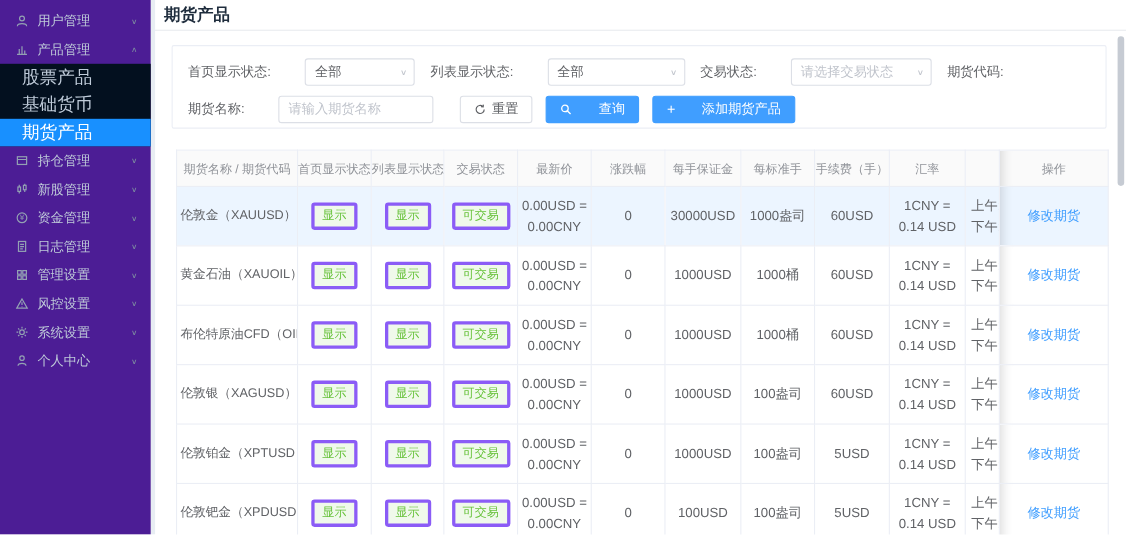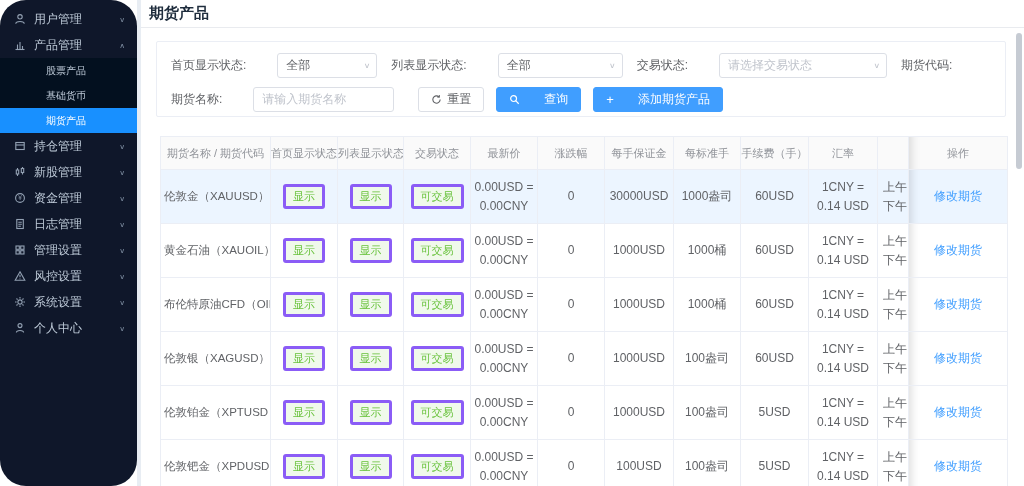--- a/index.html
+++ b/index.html
@@ -1,27 +1,27 @@
 <!DOCTYPE html>
 <html><head>
 <meta charset="utf-8">
 <style>
   * { box-sizing: border-box; margin: 0; padding: 0; }
   html,body { width:1024px; height:486px; overflow:hidden; }
   body { font-family:"Liberation Sans","DejaVu Sans",sans-serif; font-size:12px; background:#fff; position:relative; }
 
   
-  .sidebar { position:absolute; left:0; top:0; width:137px; height:486px; background:#0f172a; z-index:10; padding-top:6px;border-radius:26px; }
+  .sidebar { position:absolute; left:0; top:0; width:137px; height:486px; background:#4c1d95; z-index:10; padding-top:6px; }
   .nav-item { height:26px; display:flex; align-items:center; padding:0 12px 0 14px; color:#bfcbd9; cursor:pointer; }
   .nav-item .nicon { width:12px; height:12px; margin-right:8px; flex:none; }
   .nav-item .nicon svg { display:block; }
   .nav-item .nlabel { flex:1; font-size:12px; white-space:nowrap; overflow:hidden; }
   .nav-chev { font-size:8px; color:#7d8ca0; transform:scaleY(.85); }
   .submenu { background:#03101f; }
-  .sub-item { height:25px; display:flex; align-items:center; padding-left:46px; color:#bfcbd9; font-size:10px; cursor:pointer;font-family:Liberation Mono, monospace; }
+  .sub-item { height:25px; display:flex; align-items:center; padding-left:20px; color:#bfcbd9; font-size:16px; cursor:pointer;font-family:Liberation Mono, monospace; }
   .sub-item.active { background:#1890ff; color:#fff; }
 
   
   .left-strip { position:absolute; left:137px; top:0; width:4px; height:486px; background:#e8edf3; z-index:9; }
   .content { position:absolute; left:141px; top:0; right:0; bottom:0; background:#fff; }
   .titlebar { height:28px; border-bottom:1px solid #e9ebef; display:flex; align-items:center; padding-left:8px; background:#fff; }
   .page-title { font-size:15px; font-weight:bold; color:#1f2d3d; }
 
   
   .filter-card { position:absolute; left:15px; top:41px; width:850px; height:76px; background:#fff; border:1px solid #ebeef5; border-radius:2px; padding:11px 8px 0 14px; }
@@ -229,21 +229,21 @@
       </div>
       <div class="fg">
         <label>列表显示状态:</label>
         <div class="sel" style="width:125px">
           <span>全部</span>
           <span class="chev">∨</span>
         </div>
       </div>
       <div class="fg">
         <label>交易状态:</label>
-        <div class="sel" style="width:168px">
+        <div class="sel" style="width:128px">
           <span class="ph">请选择交易状态</span>
           <span class="chev">∨</span>
         </div>
       </div>
       <div class="fg" style="margin-right:0">
         <label>期货代码:</label>
       </div>
     </div>
 
     <div class="frow">

